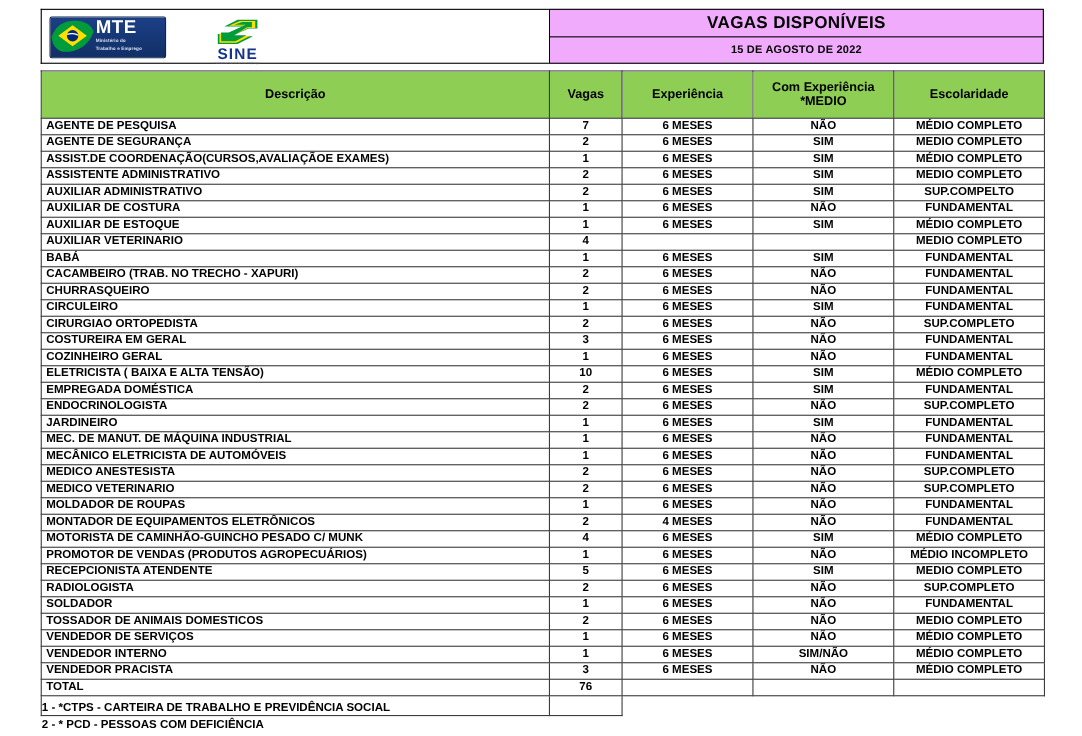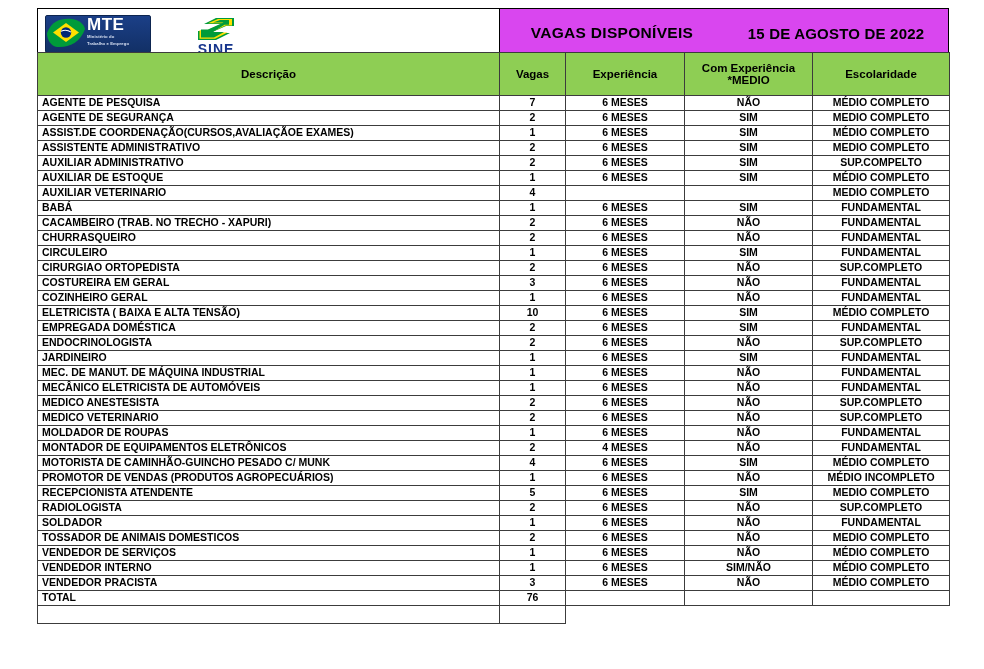--- a/index.html
+++ b/index.html
@@ -39,39 +39,39 @@
     display: flex;
     align-items: center;
     background: #ffffff;
     position: relative;
   }
   .title-cell {
     flex: 1;
     border: 1px solid #000000;
     box-sizing: border-box;
     display: flex;
-    flex-direction: row;
-    background: #d946ef;
+    flex-direction: column;
+    background: #f0abfc;
   }
   .title-main,
   .title-sub {
     flex: 1;
     display: flex;
     align-items: center;
     justify-content: center;
     font-weight: bold;
     box-sizing: border-box;
   }
   .title-main {
     font-size: 15.5px;
     letter-spacing: 0.3px;
     border-bottom: 1px solid #000000;
   }
   .title-sub {
-    font-size: 15px;
+    font-size: 10px;
     letter-spacing: 0.2px;
   }
 
   
   .mte-logo {
     position: absolute;
     left: 7px;
     top: 6px;
     width: 104px;
     height: 36px;
@@ -139,21 +139,21 @@
     font-size: 2.6px;
     letter-spacing: 0.2px;
     line-height: 1;
     margin-top: 1px;
   }
 
   
   table.vagas {
     position: absolute;
     left: 37px;
-    top: 52px;
+    top: 64px;
     width: 912px;
     border-collapse: collapse;
     table-layout: fixed;
   }
   table.vagas th,
   table.vagas td {
     border: 1px solid #3c3c3c;
     box-sizing: border-box;
     font-size: 10.5px;
     font-weight: bold;
@@ -299,20 +299,27 @@
           <td class="mid">MEDIO COMPLETO</td>
         </tr>
         <tr>
           <td class="desc">AUXILIAR ADMINISTRATIVO</td>
           <td class="num">2</td>
           <td class="mid">6 MESES</td>
           <td class="mid">SIM</td>
           <td class="mid">SUP.COMPELTO</td>
         </tr>
         <tr>
+          <td class="desc">AUXILIAR DE COSTURA</td>
+          <td class="num">1</td>
+          <td class="mid">6 MESES</td>
+          <td class="mid">NÃO</td>
+          <td class="mid">FUNDAMENTAL</td>
+        </tr>
+        <tr>
           <td class="desc">AUXILIAR DE ESTOQUE</td>
           <td class="num">1</td>
           <td class="mid">6 MESES</td>
           <td class="mid">SIM</td>
           <td class="mid">MÉDIO COMPLETO</td>
         </tr>
         <tr>
           <td class="desc">AUXILIAR VETERINARIO</td>
           <td class="num">4</td>
           <td class="mid"></td>
@@ -511,14 +518,18 @@
         <tr class="blank-row">
           <td></td>
           <td></td>
           <td class="ghost"></td>
           <td class="ghost"></td>
           <td class="ghost"></td>
         </tr>
       </tbody>
   </table>
 
+  <div class="notes">
+    <span class="note-line">1 - *CTPS - CARTEIRA DE TRABALHO E PREVIDÊNCIA SOCIAL</span>
+    <span class="note-line">2 - * PCD - PESSOAS COM DEFICIÊNCIA</span>
+  </div>
 
 </div>
 
 </body></html>

